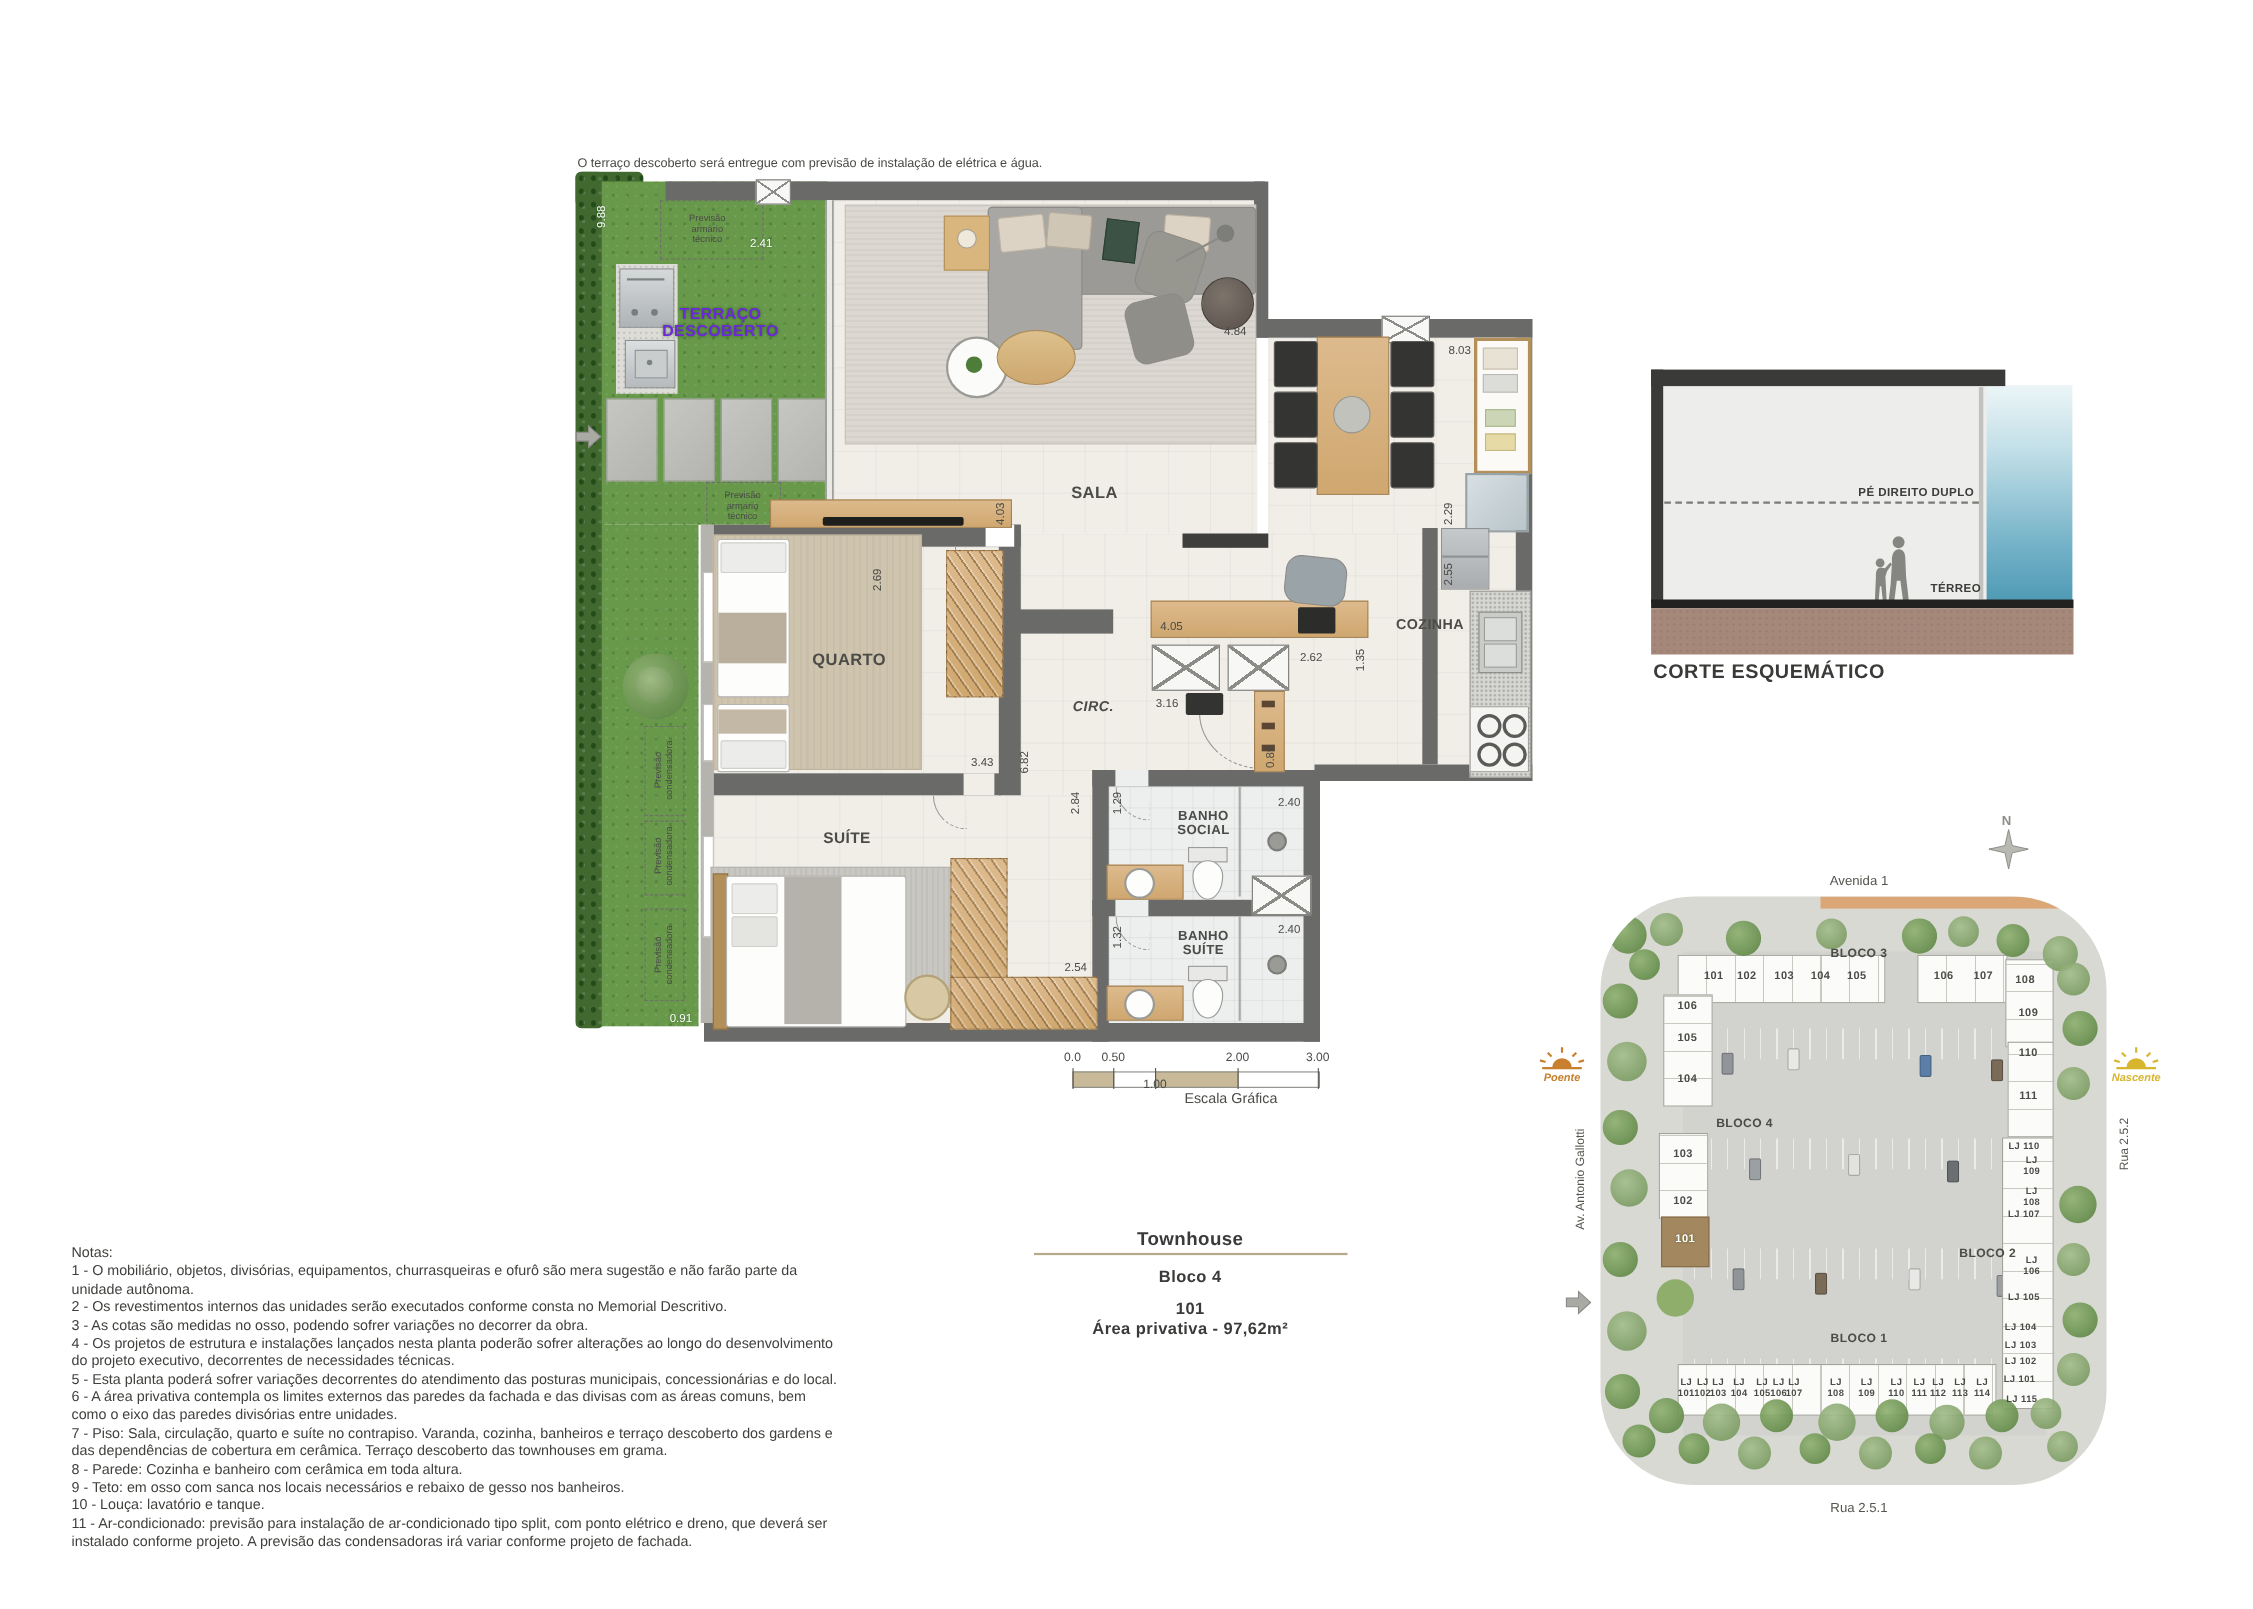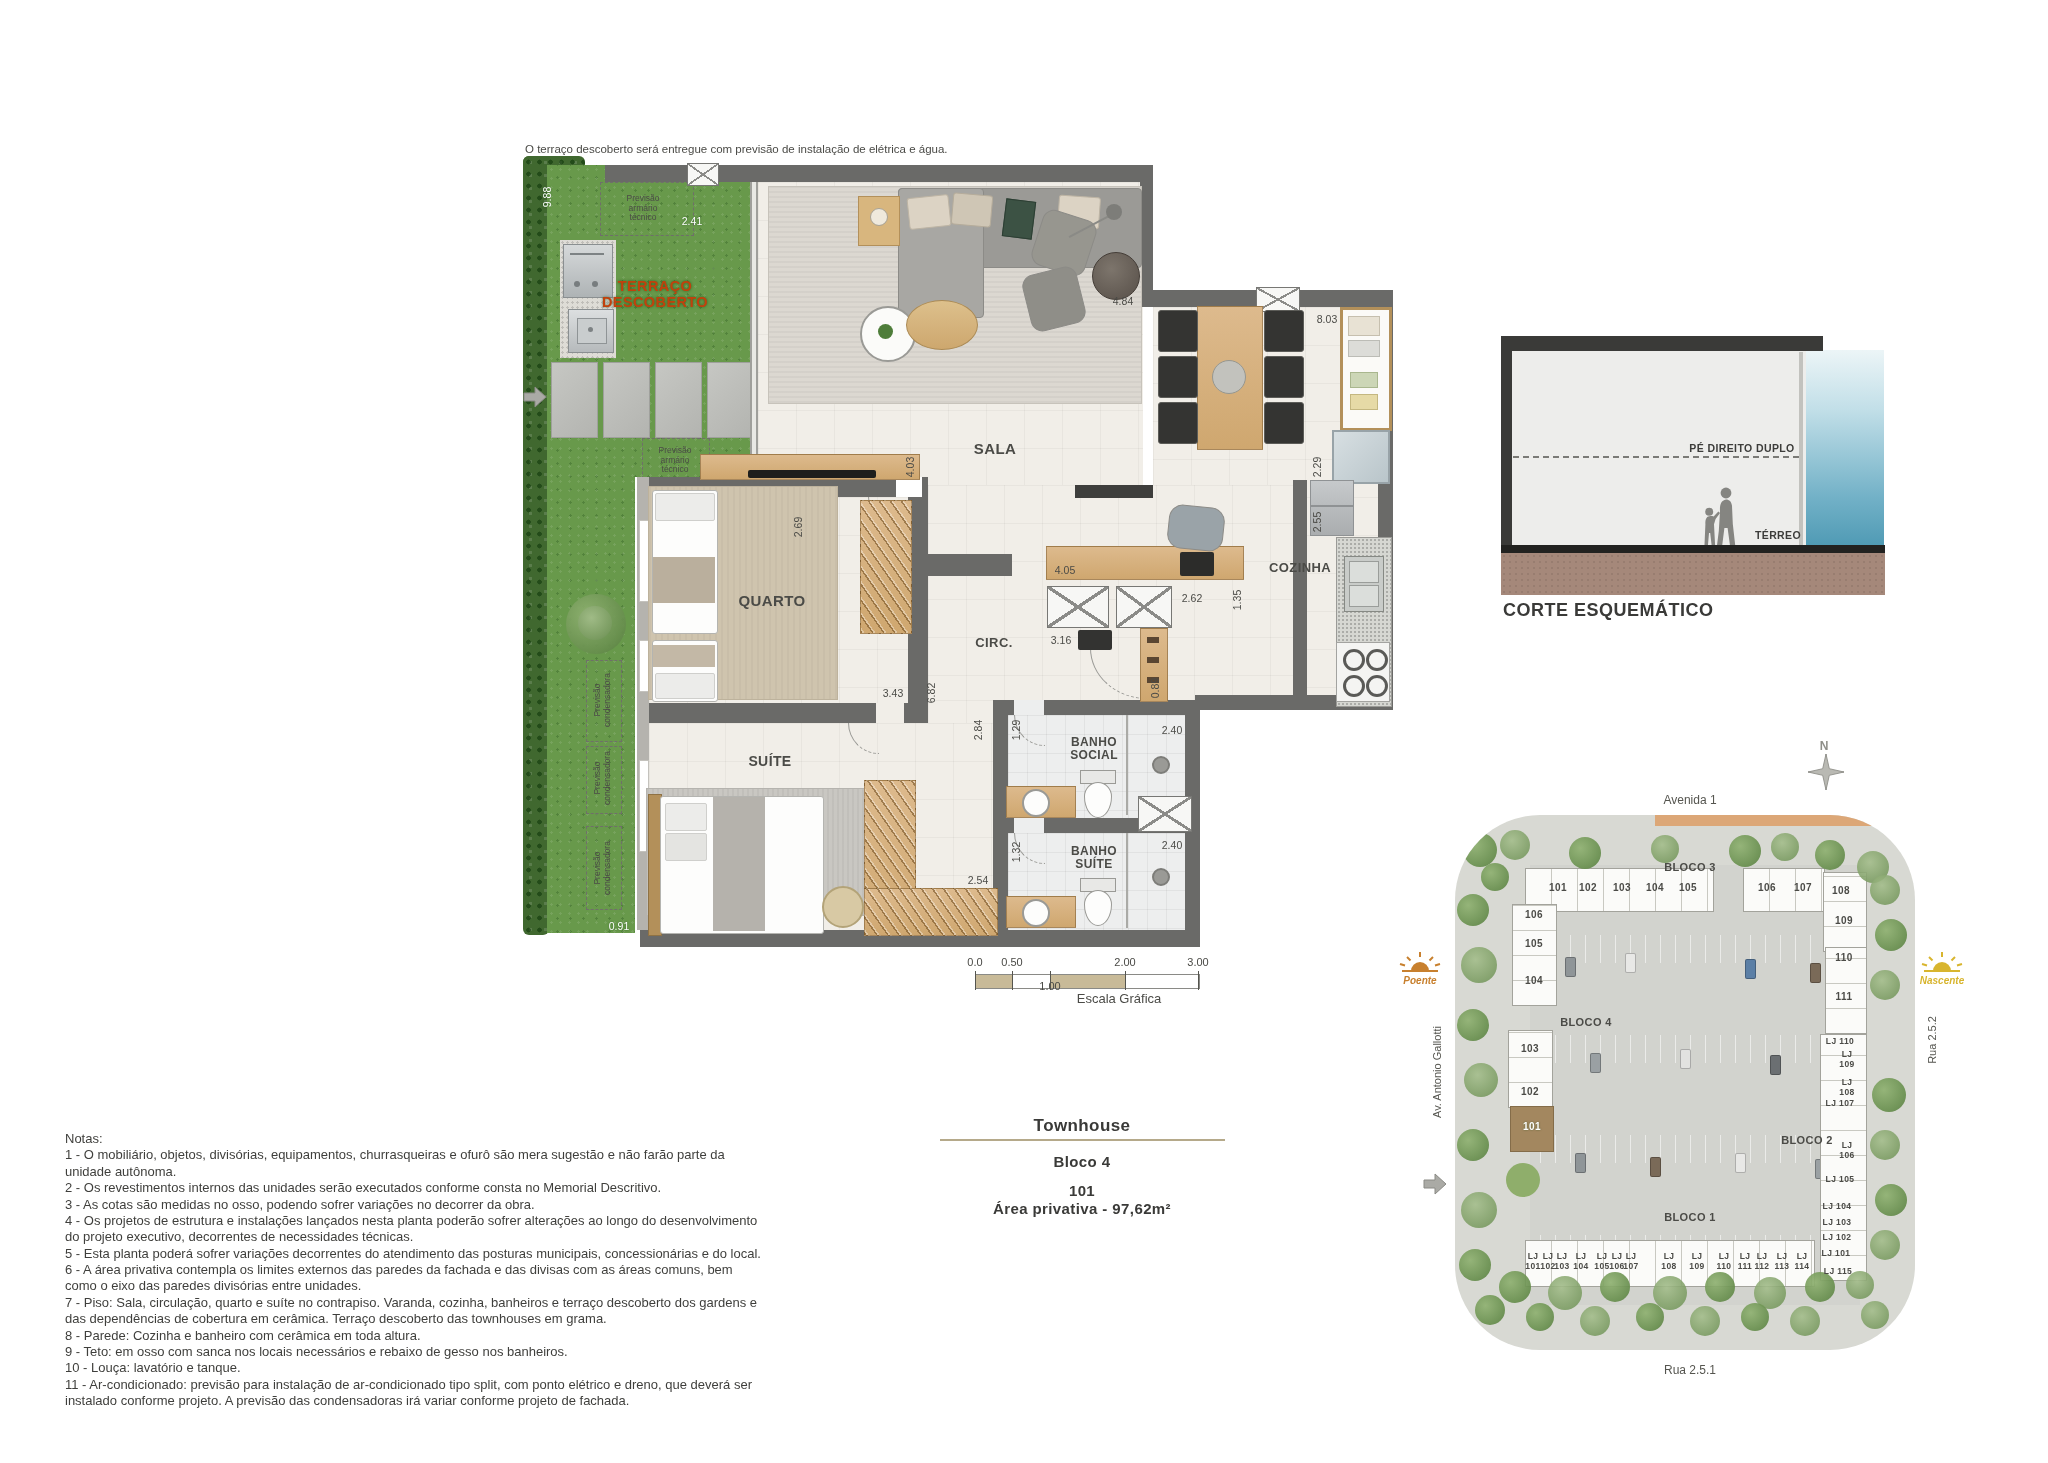--- a/index.html
+++ b/index.html
@@ -38,21 +38,21 @@
   .rug-tan{position:absolute;background:repeating-linear-gradient(90deg,rgba(0,0,0,.03) 0 2px,transparent 2px 6px),#cfc4ae;border:1px solid #bdb29c;}
   .rug-gray{position:absolute;background:repeating-linear-gradient(90deg,rgba(0,0,0,.04) 0 2px,transparent 2px 5px),#c9c7c2;border:1px solid #b5b3ae;}
   .white-furn{position:absolute;background:#fdfdfc;border:1px solid #b4b4b0;border-radius:3px;}
   .gray-furn{position:absolute;background:#a5a4a0;border:1px solid #8c8b87;border-radius:4px;}
   .dashed-box{position:absolute;border:1px dashed #6f6f6a;}
   .arc{position:absolute;border-left:1px solid #9a9a96;border-bottom:1px dashed #9a9a96;border-radius:0 0 0 100%;}
   .lbl{position:absolute;transform:translate(-50%,-50%);white-space:pre-line;text-align:center;line-height:1.12;color:#4b4b47;}
   .lbl.vert{transform:translate(-50%,-50%) rotate(-90deg);}
   .lbl.bold{font-weight:bold;letter-spacing:.4px;}
   .lbl.wdim{color:#fff;text-shadow:0 0 2px rgba(0,60,0,.5);}
-  .lbl.white-room{color:#c2410c;text-shadow:0 0 3px rgba(0,60,0,.6);}
+  .lbl.white-room{color:#6d28d9;text-shadow:0 0 3px rgba(0,60,0,.6);}
   .site-base{position:absolute;background:#d8d9d3;border-radius:85px;overflow:hidden;}
   .tree{position:absolute;border-radius:50%;}
   .t1{background:radial-gradient(circle at 35% 35%,#8fb171,#678e4d 70%,#54793f);opacity:.92;}
   .t2{background:radial-gradient(circle at 40% 35%,#a3bd8a,#7b9c62 70%,#668a50);opacity:.88;}
   .bldg{position:absolute;background:#fbfbf9;border:1px solid #a3a39c;
         background-image:repeating-linear-gradient(90deg,transparent 0 25px,#c9c9c2 25px 26px);}
   .bldg-v{background-image:repeating-linear-gradient(0deg,transparent 0 24px,#c9c9c2 24px 25px);}
   .car{position:absolute;border-radius:2px;border:1px solid rgba(0,0,0,.25);}
   .stalls{position:absolute;background:repeating-linear-gradient(90deg,rgba(255,255,255,.55) 0 1px,transparent 1px 15px);}
   .note-line{font-size:13px;line-height:1.26;color:#3f3f3c;}
@@ -247,21 +247,21 @@
     <svg class="abs" style="left:522px;top:385px;" width="26" height="24" viewBox="0 0 26 24">
       <polygon points="2,8 13,8 13,2 24,12 13,22 13,16 2,16" fill="#aaaaa5" stroke="#8a8a85" stroke-width="1"></polygon>
     </svg>
 
     <div id="room-labels">
         <div class="lbl bold white-room" style="left: 655px; top: 294px; font-size: 14.5px;">TERRAÇO
 DESCOBERTO</div>
         <div class="lbl bold" style="left: 995px; top: 449px; font-size: 15px;">SALA</div>
         <div class="lbl bold" style="left: 772px; top: 601px; font-size: 15px;">QUARTO</div>
         <div class="lbl bold" style="left: 770px; top: 762px; font-size: 14px;">SUÍTE</div>
-        <div class="lbl bold" style="left: 994px; top: 643px; font-size: 13px;">CIRC.</div>
+        <div class="lbl bold" style="left: 994px; top: 643px; font-size: 13px; font-style: italic;">CIRC.</div>
         <div class="lbl bold" style="left: 1300px; top: 568px; font-size: 13px;">COZINHA</div>
         <div class="lbl bold" style="left: 1094px; top: 749px; font-size: 12px;">BANHO
 SOCIAL</div>
         <div class="lbl bold" style="left: 1094px; top: 858px; font-size: 12px;">BANHO
 SUÍTE</div>
       </div>
     <div id="dim-labels">
         <div class="lbl vert wdim" style="left: 548px; top: 197px; font-size: 10.5px;">9.88</div>
         <div class="lbl wdim" style="left: 692px; top: 222px; font-size: 10.5px;">2.41</div>
         <div class="lbl wdim" style="left: 619px; top: 927px; font-size: 10.5px;">0.91</div>

